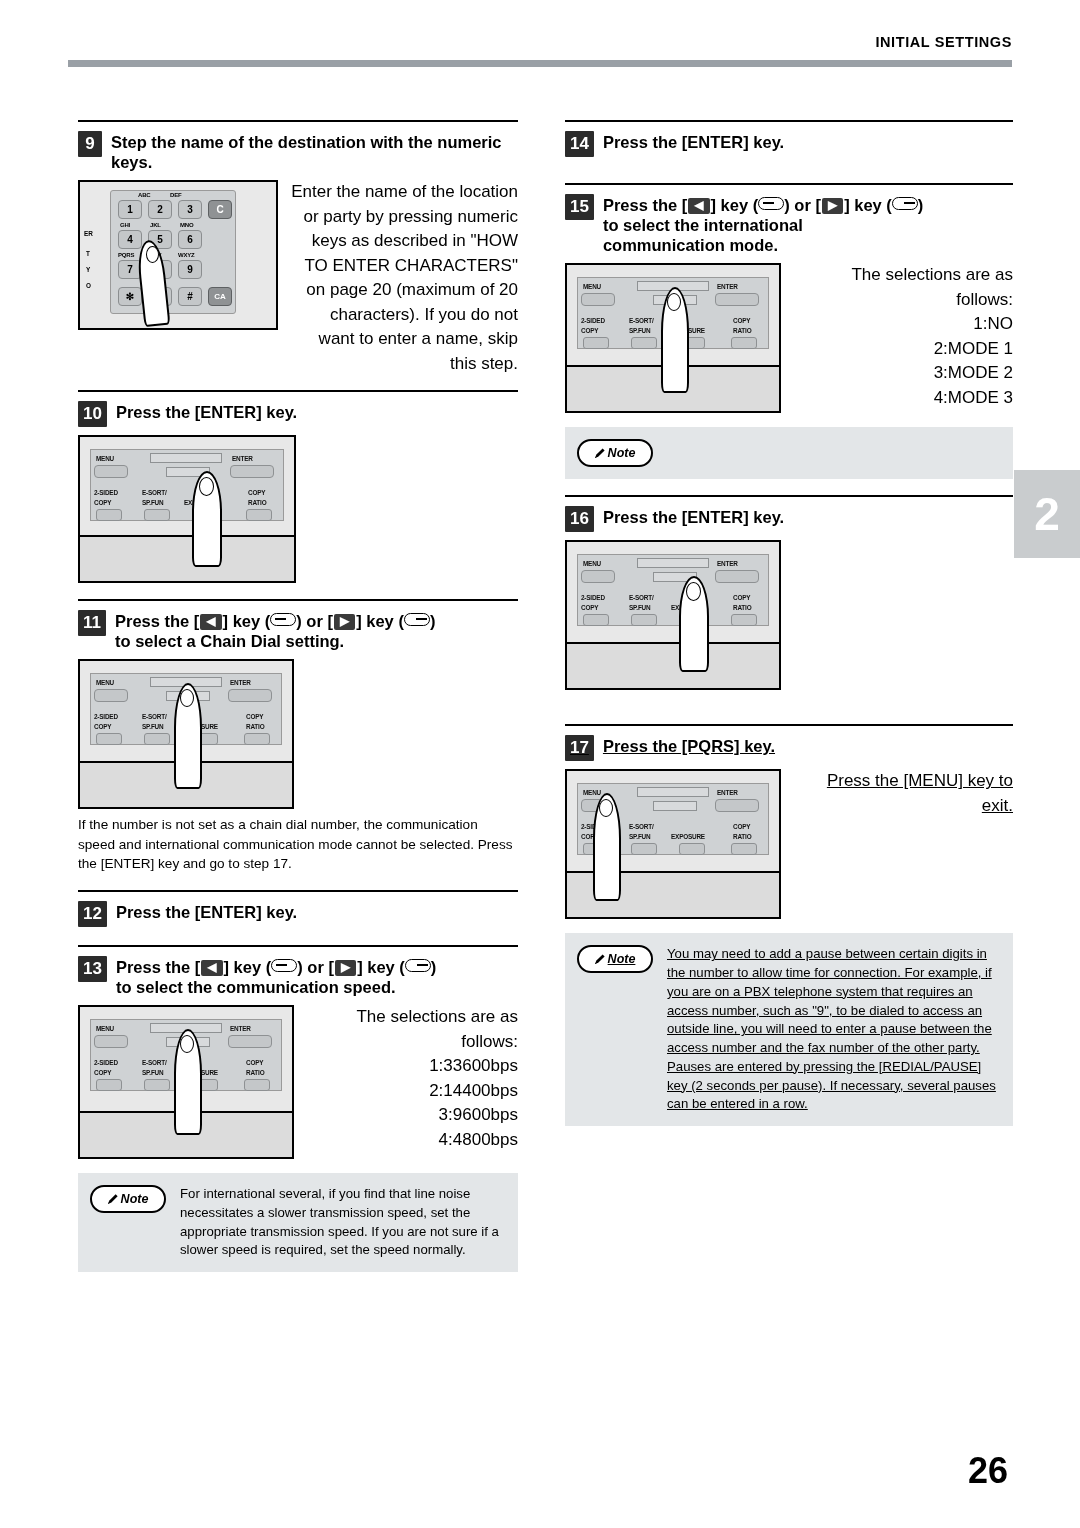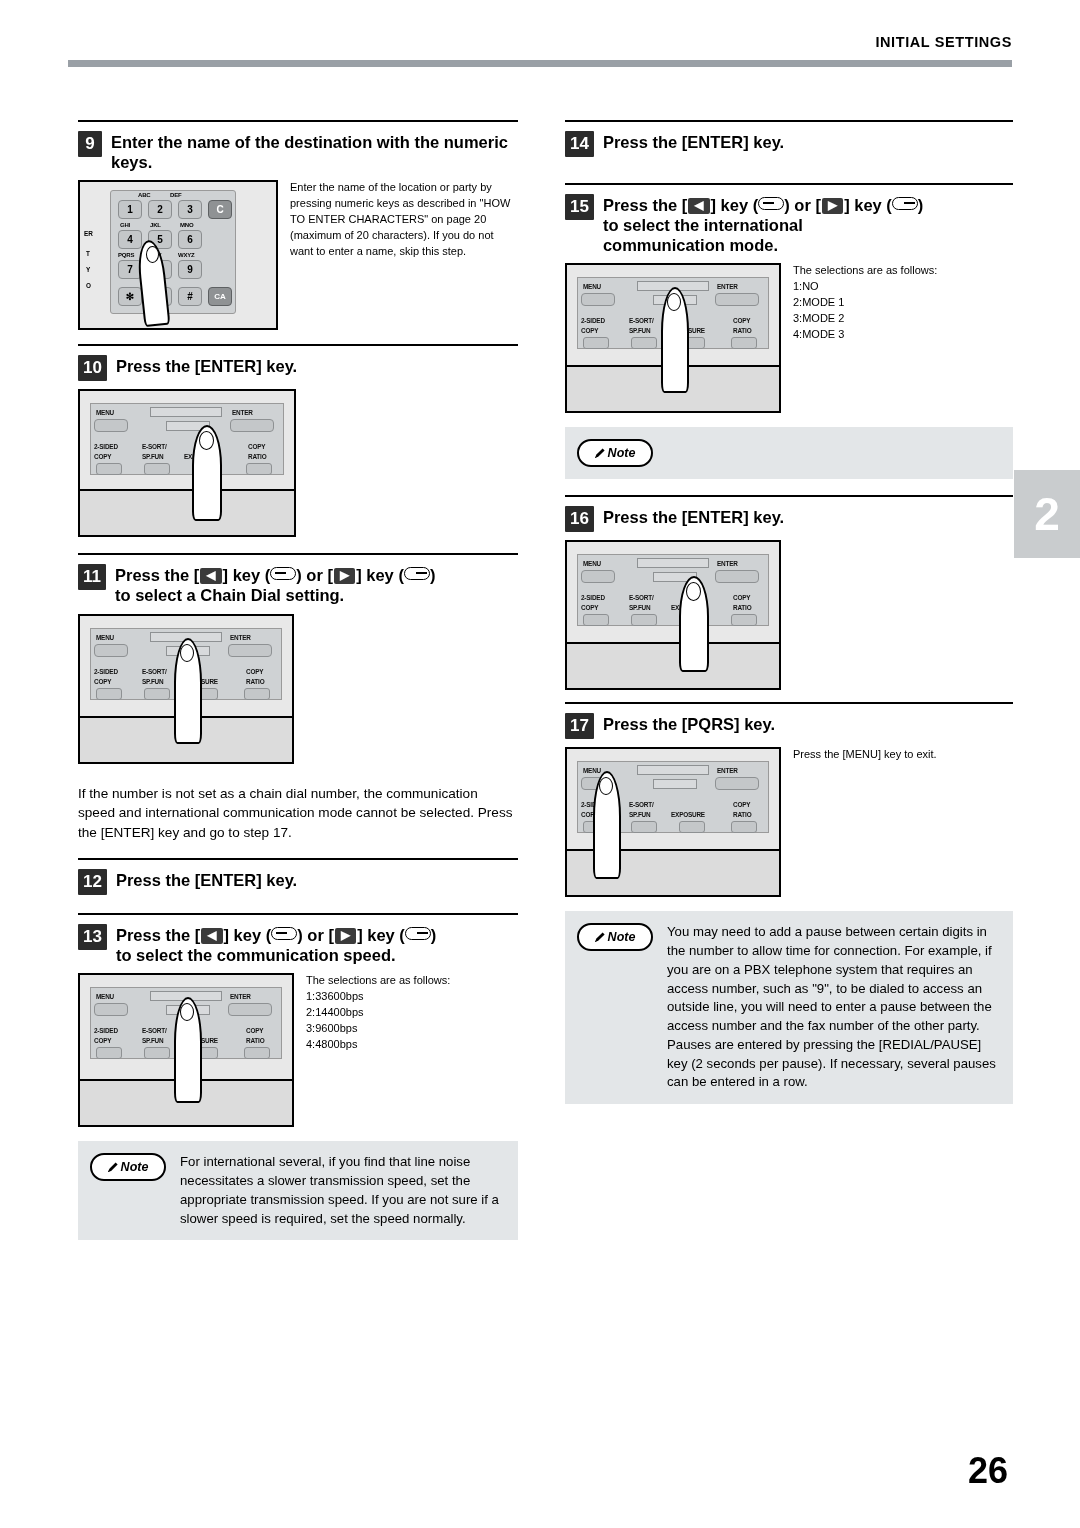--- a/index.html
+++ b/index.html
@@ -76,21 +76,21 @@
     content:""; position:absolute; left:4px; top:4px;
     width:11px; height:2px; background:#000;
   }
   .pillbox.right::after { left:11px; }
 
   
   .body-text { font-size:13.6px; line-height:1.44; }
 
   
   .row { display:flex; gap:12px; align-items:flex-start; margin-top:8px; }
-  .row .txt { flex:1; font-size:11px; line-height:1.44; }
+  .row .txt { flex:1; font-size:17px; line-height:1.44;text-align:right; }
 
   
   .panel {
     position:relative; width:218px; height:152px;
     border:2px solid #000; background:#e8e8e8; flex:0 0 auto;
     overflow:hidden;
   }
   .panel .plate {
     position:absolute; left:10px; top:12px; right:10px; height:72px;
     background:#cfd2d4; border:1px solid #9a9a9a;
@@ -178,21 +178,21 @@
   <div class="hdr-rule"></div>
 
   <div class="chapter-tab">2</div>
   <div class="page-num">26</div>
 
   <div class="col-left">
 
     <div class="step">
       <div class="step-head">
         <div class="step-num">9</div>
-        <div class="step-title">Enter the name of the destination with the numeric keys.</div>
+        <div class="step-title">Step the name of the destination with the numeric keys.</div>
       </div>
       <div class="row">
 
         <div class="keypad">
           <div class="kplate"></div>
           <div class="klabel" style="left:58px; top:10px;">ABC</div>
           <div class="klabel" style="left:90px; top:10px;">DEF</div>
           <div class="kbtn" style="left:38px; top:18px;">1</div>
           <div class="kbtn" style="left:68px; top:18px;">2</div>
           <div class="kbtn" style="left:98px; top:18px;">3</div>
@@ -289,21 +289,21 @@
           <div class="rbtn" style="left:16px; top:72px; width:26px; height:12px;"></div>
           <div class="rbtn" style="left:64px; top:72px; width:26px; height:12px;"></div>
           <div class="rbtn" style="left:112px; top:72px; width:26px; height:12px;"></div>
           <div class="rbtn" style="left:164px; top:72px; width:26px; height:12px;"></div>
           <div class="base2"></div>
           <div class="base"></div>
           <div class="finger" style="left:94px; top:22px; width:28px; height:106px;"></div>
           <div class="nail" style="left:100px; top:28px; width:14px; height:18px;"></div>
         </div>
       </div>
-      <div class="body-text" style="margin-top:20px;">If the number is not set as a chain dial number, the communication speed and international communication mode cannot be selected. Press the [ENTER] key and go to step 17.</div>
+      <div class="body-text" style="margin-top:6px;">If the number is not set as a chain dial number, the communication speed and international communication mode cannot be selected. Press the [ENTER] key and go to step 17.</div>
     </div>
 
     <div class="step" style="margin-top:16px;">
       <div class="step-head">
         <div class="step-num">12</div>
         <div class="step-title">Press the [ENTER] key.</div>
       </div>
     </div>
 
     <div class="step" style="margin-top:18px;">
@@ -443,21 +443,21 @@
           <div class="rbtn" style="left:112px; top:72px; width:26px; height:12px;"></div>
           <div class="rbtn" style="left:164px; top:72px; width:26px; height:12px;"></div>
           <div class="base2"></div>
           <div class="base"></div>
           <div class="finger" style="left:112px; top:34px; width:30px; height:96px;"></div>
           <div class="nail" style="left:119px; top:40px; width:15px; height:19px;"></div>
         </div>
       </div>
     </div>
 
-    <div class="step" style="margin-top:12px;">
+    <div class="step" style="margin-top:34px;text-decoration:underline;">
       <div class="step-head">
         <div class="step-num">17</div>
         <div class="step-title">Press the [PQRS] key.</div>
       </div>
       <div class="row">
         <div class="panel" style="width:216px;height:150px;">
           <div class="plate"></div>
           <div class="lbl" style="left:16px; top:18px;">MENU</div>
           <div class="lbl" style="left:150px; top:18px;">ENTER</div>
           <div class="arrowbar" style="left:70px; top:16px; width:72px; height:10px;"></div>

